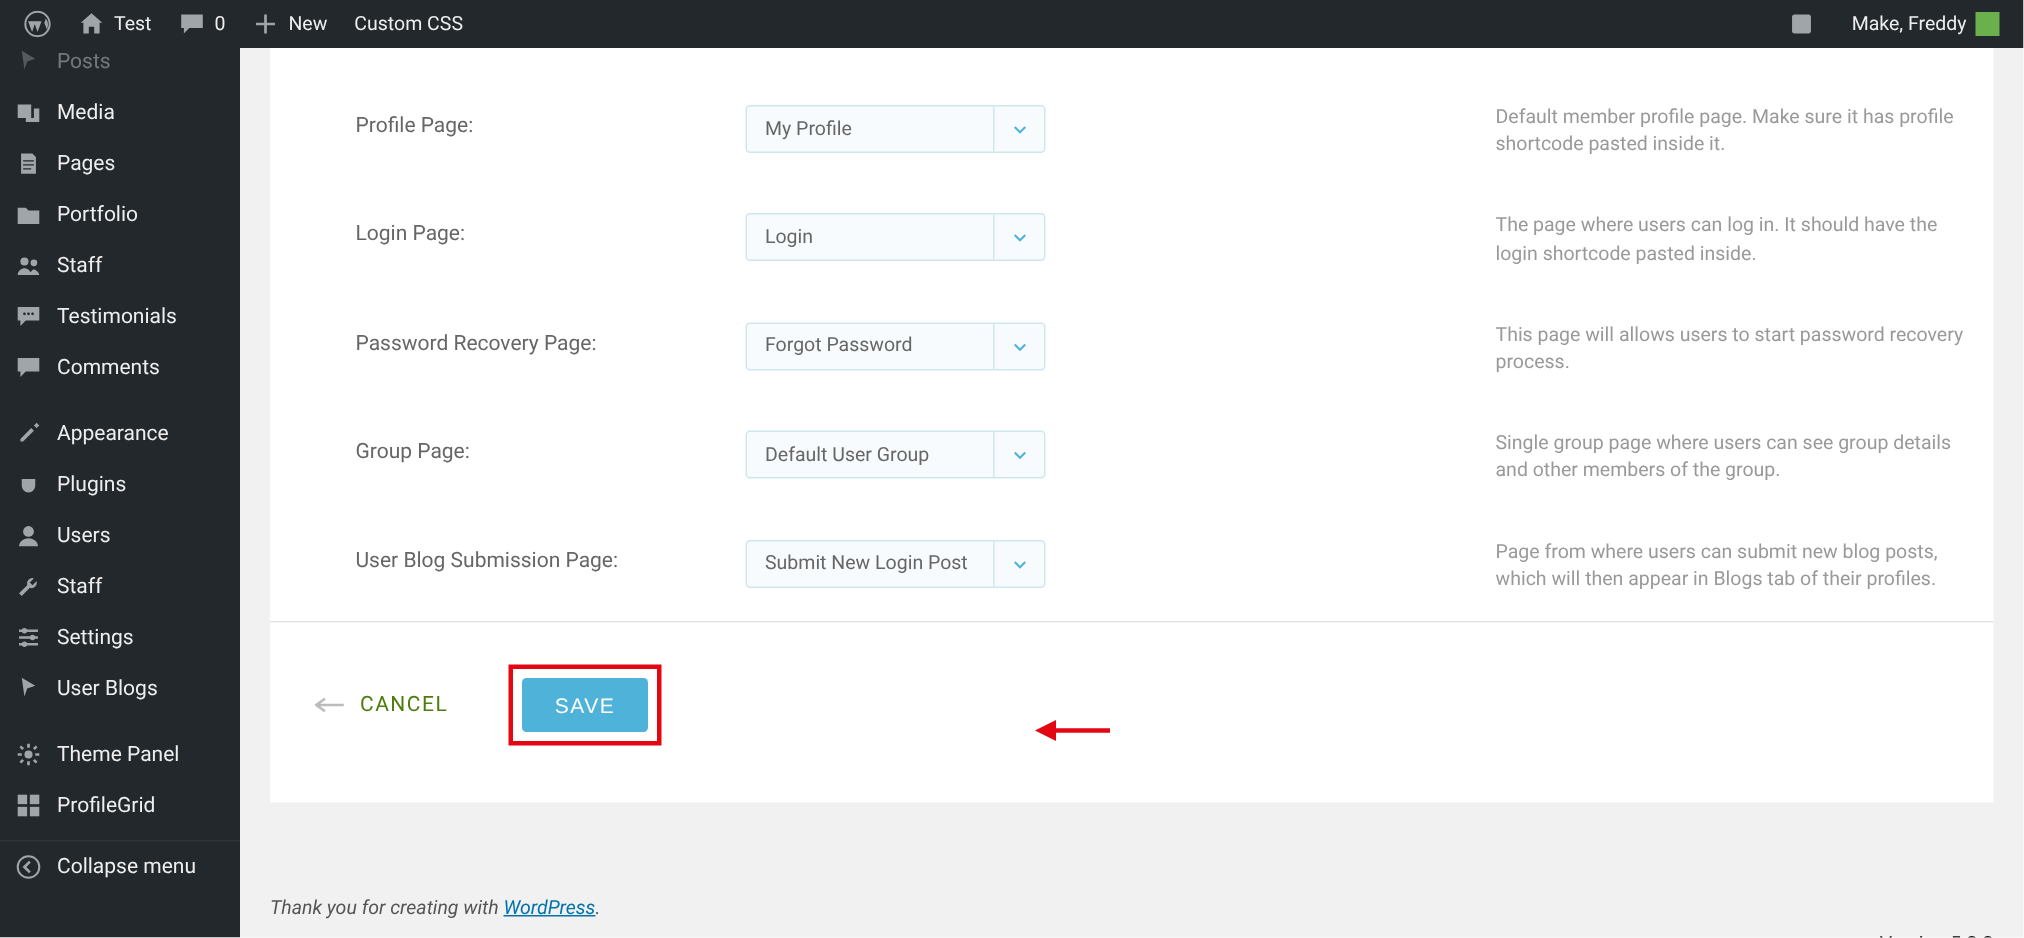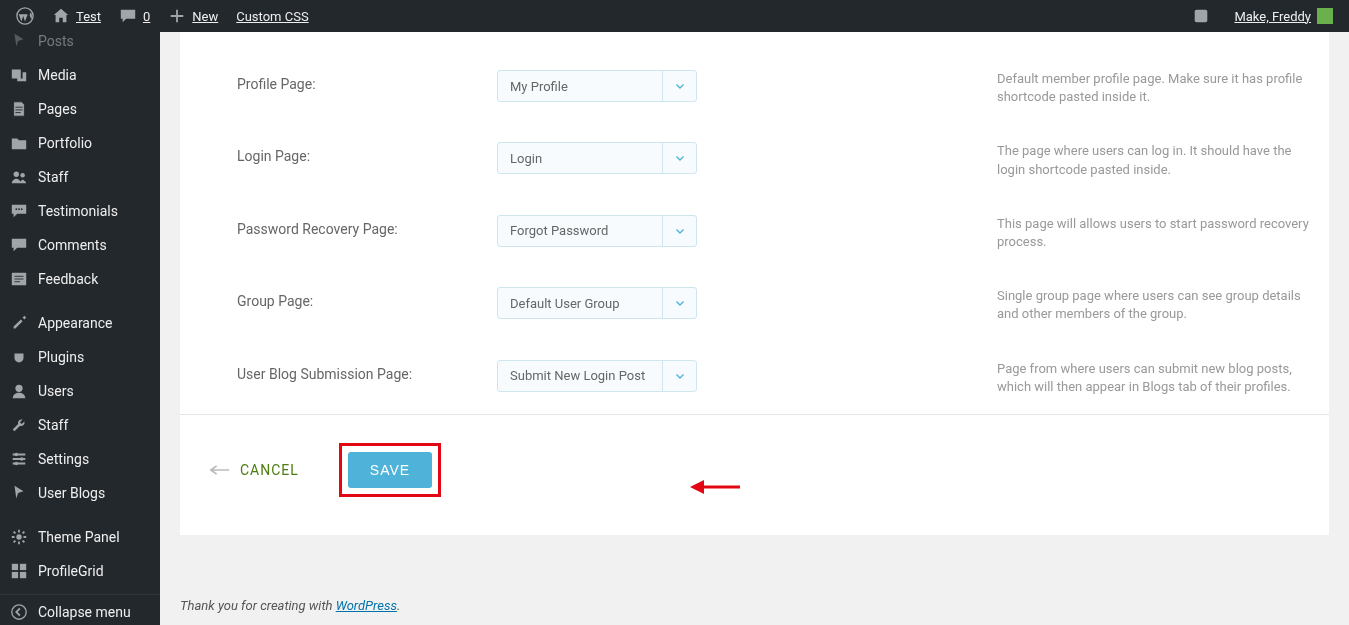--- a/index.html
+++ b/index.html
@@ -1,19 +1,19 @@
 <!DOCTYPE html>
 <html><head>
 <meta charset="utf-8">
 <style>
 * { box-sizing: border-box; margin: 0; padding: 0; }
 body { font-family: -apple-system, BlinkMacSystemFont, "Segoe UI", Roboto, sans-serif; font-size: 13px; color: #444; background: #f1f1f1; width: 1349px; height: 625px; overflow: hidden; position: relative; }
 
 
-.adminbar { position: absolute; top: 0; left: 0; right: 0; height: 32px; background: #23282d; color: #eee; display: flex; align-items: center; padding: 0 8px; font-size: 13px; z-index: 100; text-decoration: underline; }
+.adminbar { position: absolute; top: 0; left: 0; right: 0; height: 32px; background: #23282d; color: #eee; display: flex; align-items: center; padding: 0 8px; font-size: 13px; z-index: 100; }
 .adminbar .left { display: flex; align-items: center; gap: 2px; }
 .adminbar .right { margin-left: auto; display: flex; align-items: center; gap: 8px; }
 .adminbar a { color: #eee; text-decoration: none; display: flex; align-items: center; gap: 6px; padding: 0 8px; height: 32px; }
 .adminbar svg { width: 18px; height: 18px; fill: #a0a5aa; }
 .avatar-sq { width: 16px; height: 16px; background: #6ab04c; }
 
 
 .sidebar { position: absolute; top: 32px; left: 0; bottom: 0; width: 160px; background: #23282d; color: #eee; overflow: hidden; }
 .sidebar ul { list-style: none; }
 .sidebar li { display: flex; align-items: center; gap: 10px; padding: 8px 10px; color: #eee; cursor: pointer; font-size: 14px; }
@@ -139,27 +139,20 @@
           <circle cx="10" cy="8" r="1" fill="#23282d"></circle>
           <circle cx="13" cy="8" r="1" fill="#23282d"></circle>
         </svg>
         <span>Testimonials</span>
       </li>
     <li>
         <svg viewBox="0 0 20 20">
           <path d="M2 3h16v10H8l-4 4v-4H2z"></path>
         </svg>
         <span>Comments</span>
-      </li>
-    <li>
-        <svg viewBox="0 0 20 20">
-          <rect x="2" y="3" width="16" height="14" rx="1"></rect>
-          <path d="M5 7h10M5 10h10M5 13h6" stroke="#23282d"></path>
-        </svg>
-        <span>Feedback</span>
       </li>
     <li class="sep"></li>
     <li>
         <svg viewBox="0 0 20 20">
           <path d="M4 14l8-8 2 2-8 8H4zM14 4l2 2 2-2-2-2z"></path>
         </svg>
         <span>Appearance</span>
       </li>
     <li>
         <svg viewBox="0 0 20 20">

